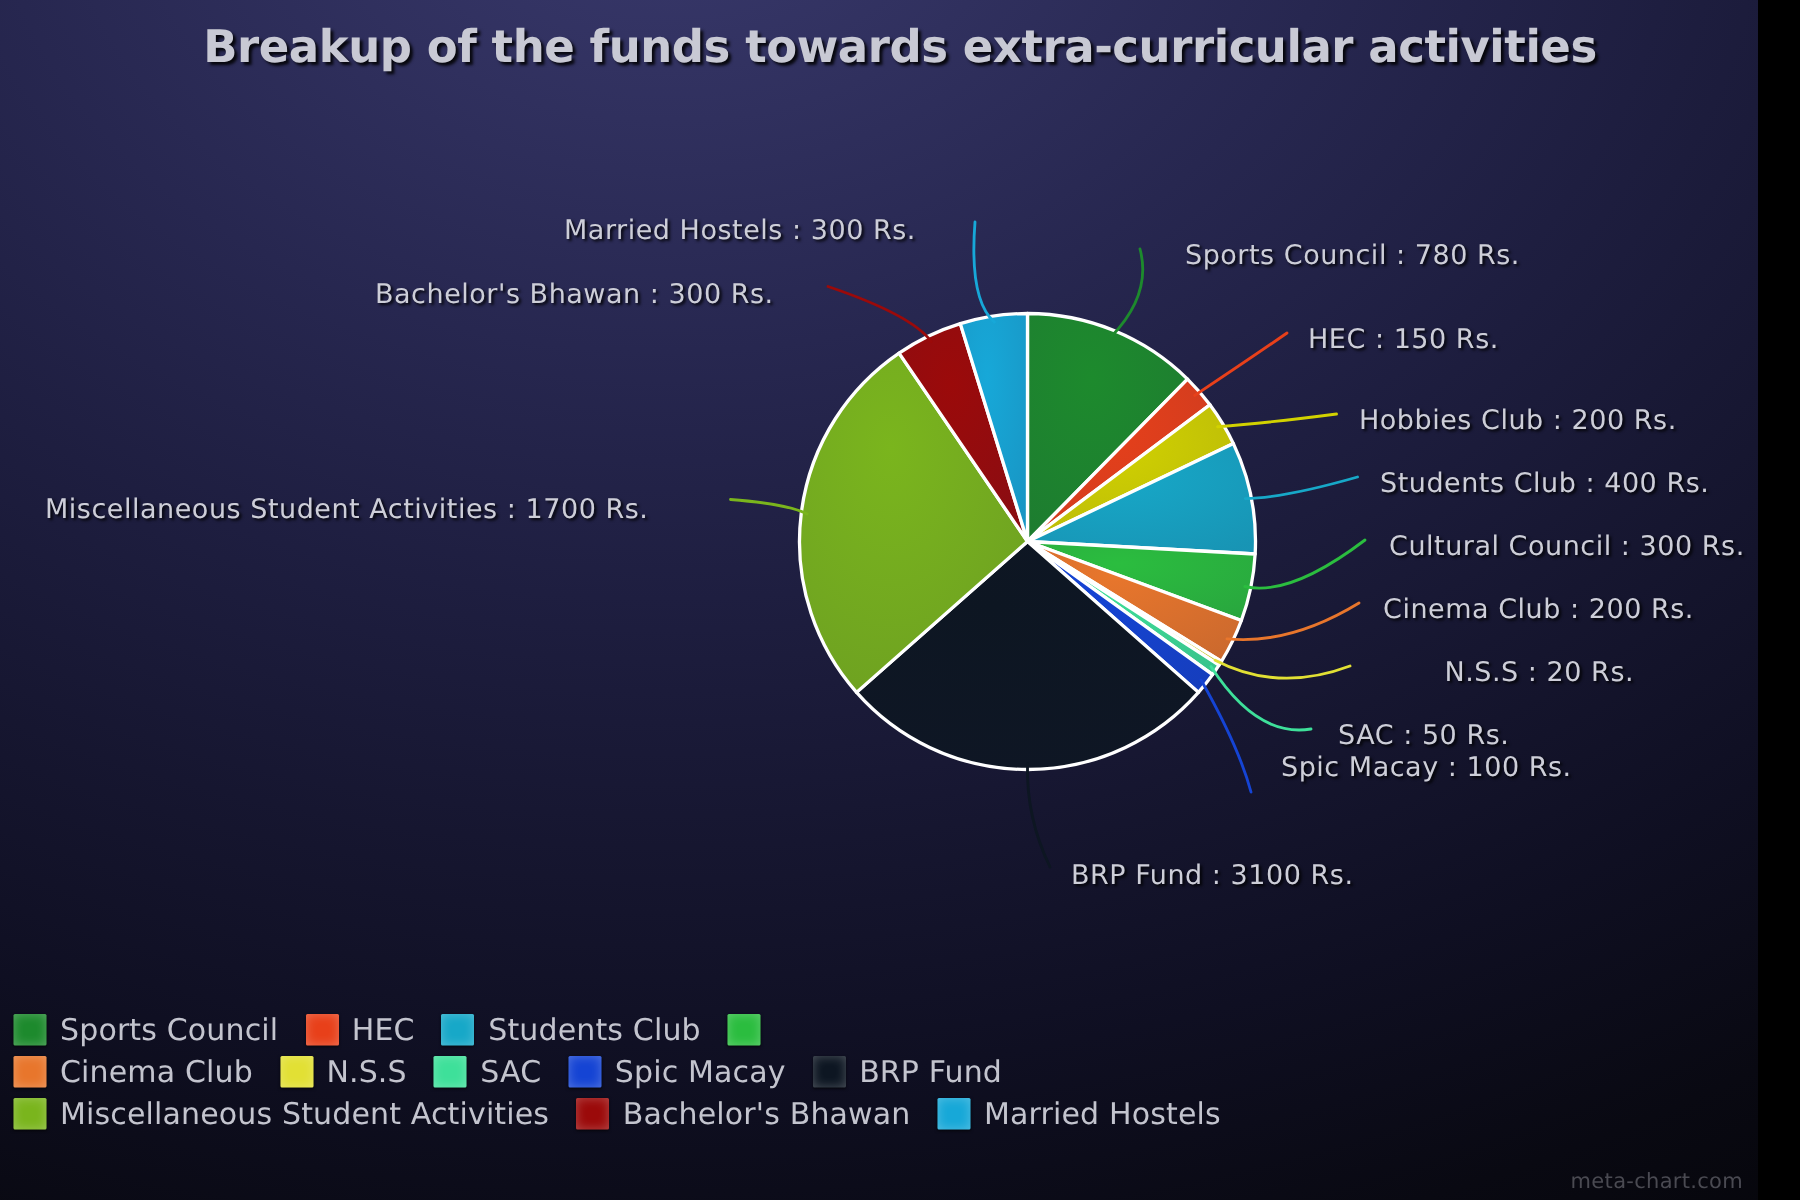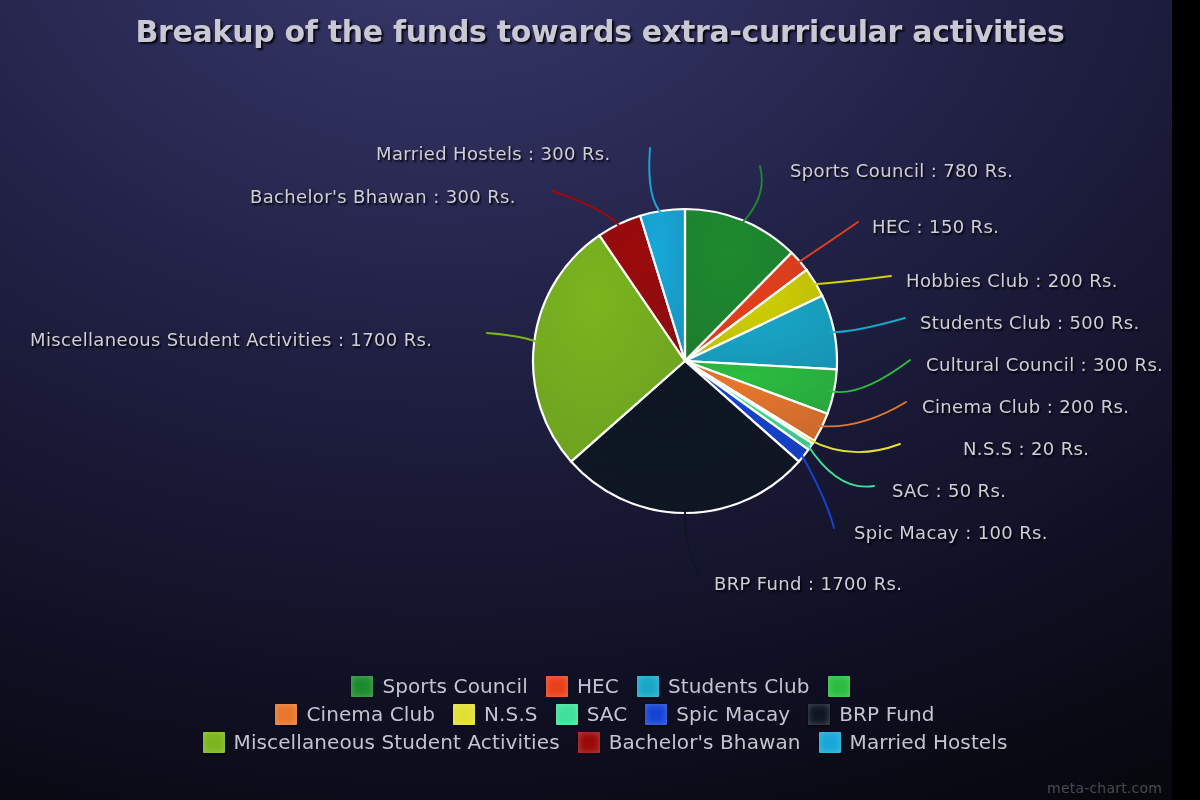--- a/index.html
+++ b/index.html
@@ -65,24 +65,22 @@
   
   #legend {
     position: absolute;
     left: 0;
     top: 672px;
     width: 1200px;
   }
   .legend-row {
     display: flex;
     flex-wrap: nowrap;
-    justify-content: center;
     align-items: center;
     height: 28px;
-    margin-left: 10px;
   }
   .legend-item {
     display: flex;
     align-items: center;
     margin: 0 9px;
     white-space: nowrap;
   }
   .legend-swatch {
     width: 22px;
     height: 21px;
@@ -228,27 +226,27 @@
       </g>
   </svg>
 
   <div id="callout-layer">
       <div class="callout left" style="left: 376px; top: 143px;">Married Hostels : 300 Rs.</div>
       <div class="callout left" style="left: 250px; top: 186px;">Bachelor's Bhawan : 300 Rs.</div>
       <div class="callout left" style="left: 30px; top: 329px;">Miscellaneous Student Activities : 1700 Rs.</div>
       <div class="callout right" style="left: 790px; top: 160px;">Sports Council : 780 Rs.</div>
       <div class="callout right" style="left: 872px; top: 216px;">HEC : 150 Rs.</div>
       <div class="callout right" style="left: 906px; top: 270px;">Hobbies Club : 200 Rs.</div>
-      <div class="callout right" style="left: 920px; top: 312px;">Students Club : 500 Rs.</div>
+      <div class="callout right" style="left: 920px; top: 312px;">Students Club : 400 Rs.</div>
       <div class="callout right" style="left: 926px; top: 354px;">Cultural Council : 300 Rs.</div>
       <div class="callout right" style="left: 922px; top: 396px;">Cinema Club : 200 Rs.</div>
       <div class="callout right" style="left: 916px; top: 438px; margin-left: 47px;">N.S.S : 20 Rs.</div>
       <div class="callout right" style="left: 892px; top: 480px;">SAC : 50 Rs.</div>
-      <div class="callout right" style="left: 854px; top: 522px;">Spic Macay : 100 Rs.</div>
-      <div class="callout right" style="left: 714px; top: 573px;">BRP Fund : 1700 Rs.</div>
+      <div class="callout right" style="left: 854px; top: 501px;">Spic Macay : 100 Rs.</div>
+      <div class="callout right" style="left: 714px; top: 573px;">BRP Fund : 3100 Rs.</div>
     </div>
 
   <div id="legend">
       <div class="legend-row">
         <div class="legend-item">
           <span class="legend-swatch" style="background: rgb(29, 138, 45);"></span>
           <span class="legend-label">Sports Council</span>
         </div>
         <div class="legend-item">
           <span class="legend-swatch" style="background: rgb(232, 64, 26);"></span>

